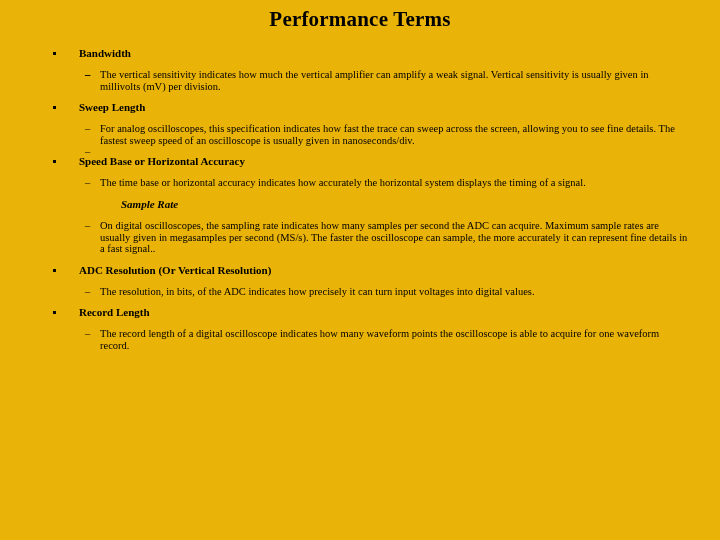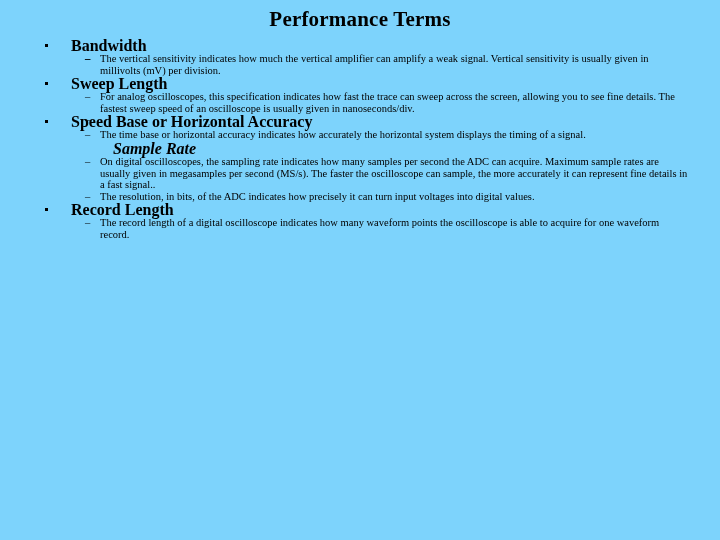--- a/index.html
+++ b/index.html
@@ -14,21 +14,21 @@
     overflow: hidden;
     font-family: "Liberation Serif", "DejaVu Serif", serif;
     color: #000000;
     -webkit-font-smoothing: none;
   }
 
   .slide {
     position: relative;
     width: 720px;
     height: 540px;
-    background: #7dd3fc;
+    background: #eab308;
   }
 
   
   .slide-title {
     position: absolute;
     left: 0;
     top: 7px;
     width: 720px;
     text-align: center;
     font-family: "Liberation Serif", "DejaVu Serif", serif;
@@ -45,23 +45,23 @@
     left: 29px;
     top: 38px;
     width: 662px;
     height: 460px;
   }
 
   
   .lvl1 {
     position: relative;
     padding-left: 42px;
-    margin: 0;
+    margin: 8px;
     font-weight: bold;
-    font-size: 16px;
+    font-size: 11px;
     line-height: 15px;
     white-space: nowrap;
   }
   .lvl1 .bullet {
     position: absolute;
     left: 16px;
     top: 6px;
     width: 3px;
     height: 3px;
     background: #000000;
@@ -129,20 +129,21 @@
       <div class="lvl1"><span class="bullet"></span><span class="heading-text">Speed Base or Horizontal Accuracy</span></div>
       <div class="lvl2">
         <span class="dash">–</span>
         <span class="body-text">The time base or horizontal accuracy indicates how accurately the horizontal system displays the timing of a signal.</span>
       </div>
       <div class="lvl1 nobullet"><span class="heading-text">Sample Rate</span></div>
       <div class="lvl2">
         <span class="dash">–</span>
         <span class="body-text">On digital oscilloscopes, the sampling rate indicates how many samples per second the ADC can acquire. Maximum sample rates are usually given in megasamples per second (MS/s). The faster the oscilloscope can sample, the more accurately it can represent fine details in a fast signal..</span>
       </div>
+      <div class="lvl1"><span class="bullet"></span><span class="heading-text">ADC Resolution (Or Vertical Resolution)</span></div>
       <div class="lvl2">
         <span class="dash">–</span>
         <span class="body-text">The resolution, in bits, of the ADC indicates how precisely it can turn input voltages into digital values.</span>
       </div>
       <div class="lvl1"><span class="bullet"></span><span class="heading-text">Record Length</span></div>
       <div class="lvl2">
         <span class="dash">–</span>
         <span class="body-text">The record length of a digital oscilloscope indicates how many waveform points the oscilloscope is able to acquire for one waveform record.</span>
       </div>
     </div>

